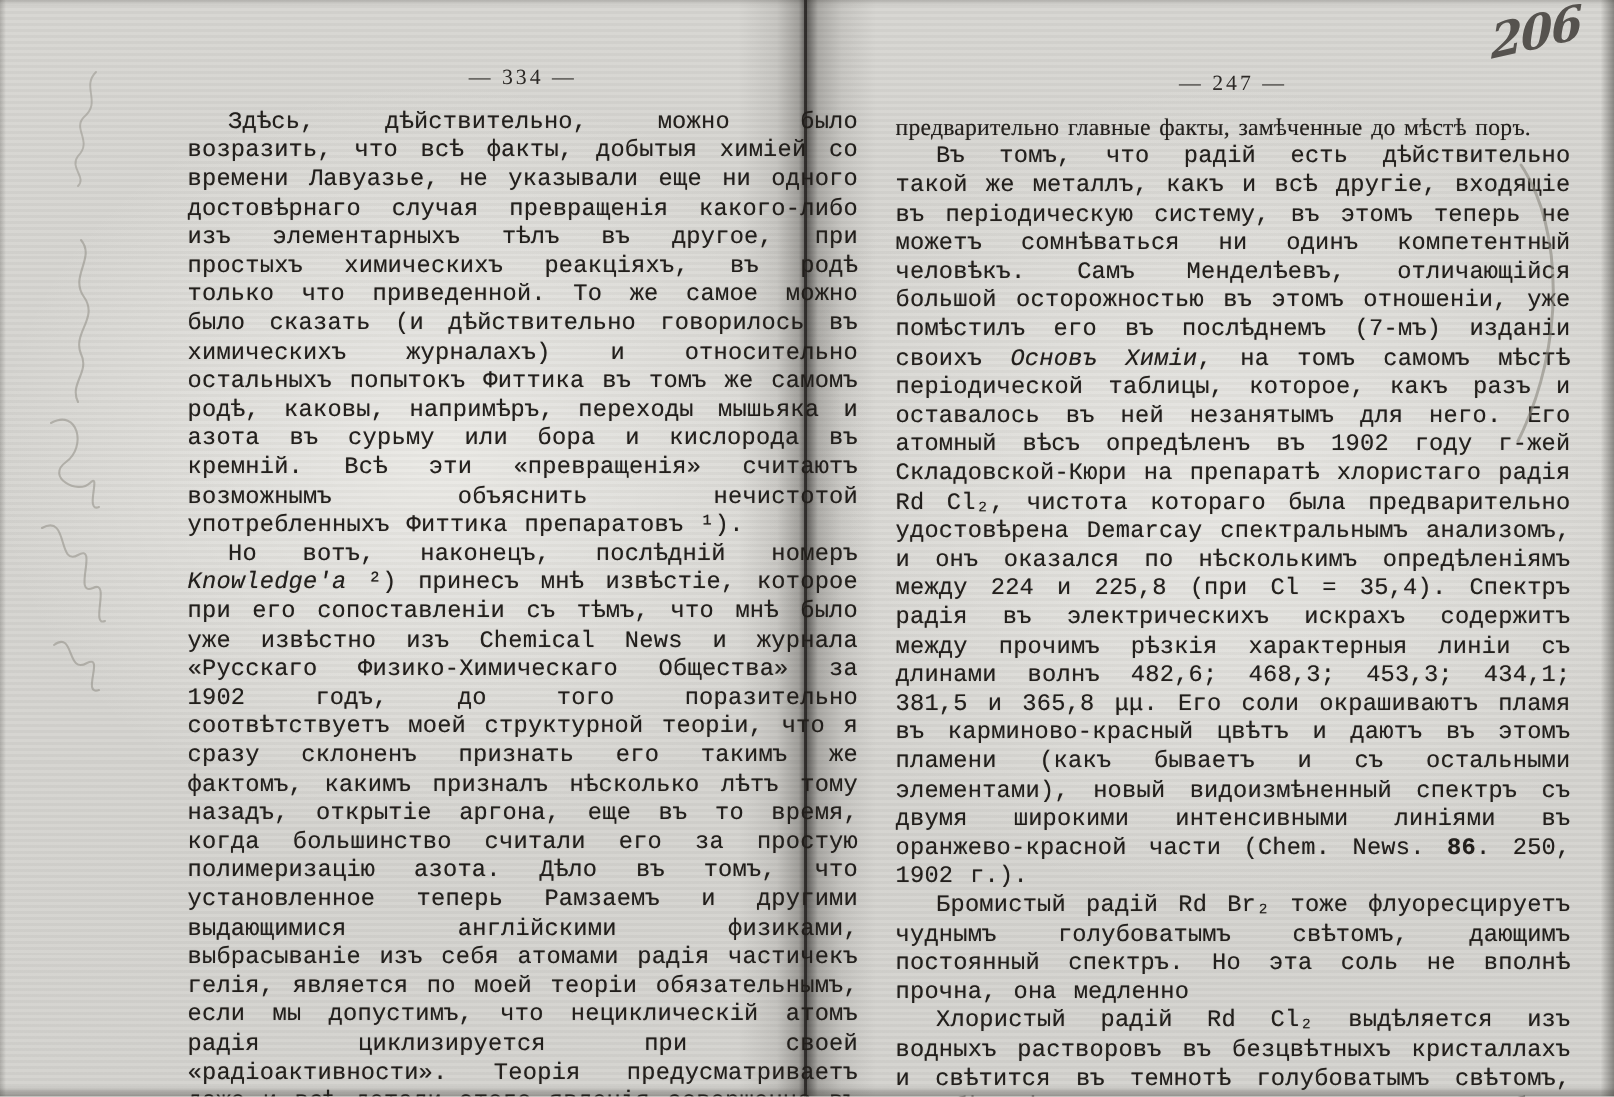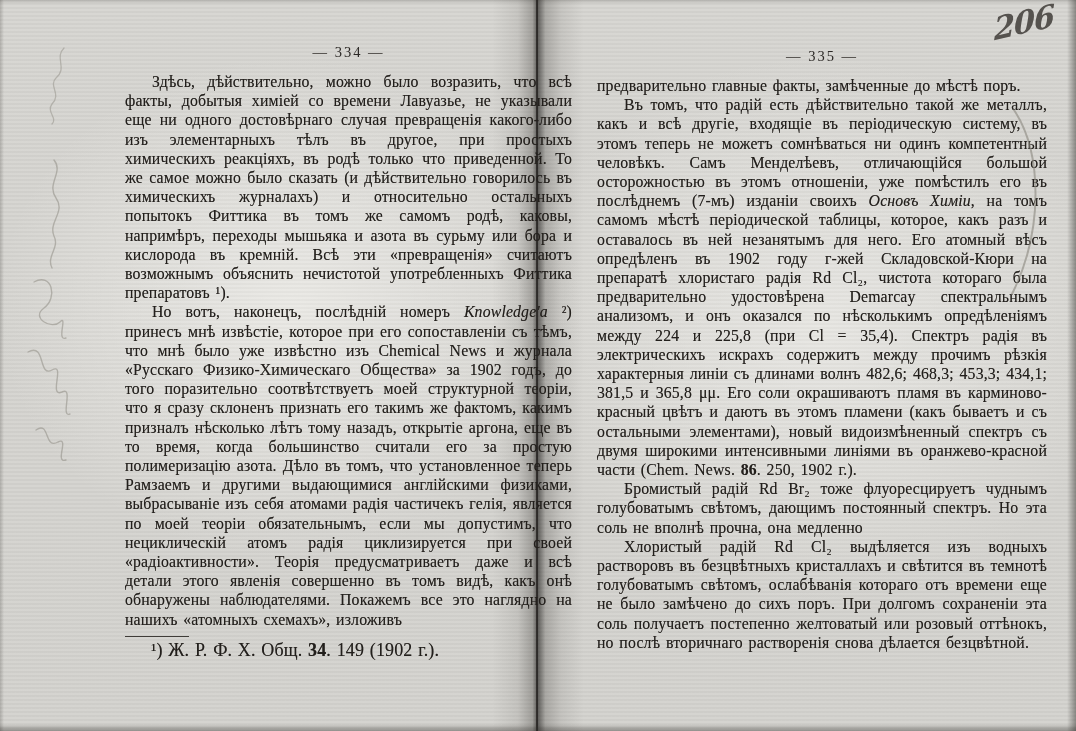--- a/index.html
+++ b/index.html
@@ -41,21 +41,21 @@
   .page-header{
     text-align:center;font-size:14.5px;letter-spacing:2px;
     color:#2c2926;margin-bottom:11px;
   }
   .body-text{
     font-size:15.8px;line-height:19.2px;text-align:justify;
     letter-spacing:.15px;word-spacing:1.6px;
     text-shadow:0 0 .5px rgba(45,40,34,.55);
   }
   .para{margin:0;}
-  .para.indent{text-indent:27px;}
+  .para.indent{text-indent:27px;font-family:Liberation Mono, monospace;}
   .italic{font-style:italic;}
   .bold{font-weight:bold;}
 
   .footnote-rule{width:64px;border:0;border-top:1.4px solid #3f3c38;margin:7px 0 5px 0;}
   .footnotes{font-size:18px;line-height:17px;text-align:left;word-spacing:1px;}
   .footnote{margin:0;text-indent:26px;}
 
   
   .hand-number{
     position:absolute;left:993px;top:2px;width:80px;
@@ -84,21 +84,21 @@
       <p class="para indent"><span>Здѣсь, дѣйствительно, можно было возразить, что всѣ факты, добытыя химіей со времени Лавуазье, не указывали еще ни одного достовѣрнаго случая превращенія какого-либо изъ элементарныхъ тѣлъ въ другое, при простыхъ химическихъ реакціяхъ, въ родѣ только что приведенной. То же самое можно было сказать (и дѣйствительно говорилось въ химическихъ журналахъ) и относительно остальныхъ попытокъ Фиттика въ томъ же самомъ родѣ, каковы, напримѣръ, переходы мышьяка и азота въ сурьму или бора и кислорода въ кремній. Всѣ эти «превращенія» считаютъ возможнымъ объяснить нечистотой употребленныхъ Фиттика препаратовъ ¹).</span></p>
       <p class="para indent"><span>Но вотъ, наконецъ, послѣдній номеръ </span><span class="italic">Knowledge'a</span><span> ²) принесъ мнѣ извѣстіе, которое при его сопоставленіи съ тѣмъ, что мнѣ было уже извѣстно изъ Chemical News и журнала «Русскаго Физико-Химическаго Общества» за 1902 годъ, до того поразительно соотвѣтствуетъ моей структурной теоріи, что я сразу склоненъ признать его такимъ же фактомъ, какимъ призналъ нѣсколько лѣтъ тому назадъ, открытіе аргона, еще въ то время, когда большинство считали его за простую полимеризацію азота. Дѣло въ томъ, что установленное теперь Рамзаемъ и другими выдающимися англійскими физиками, выбрасываніе изъ себя атомами радія частичекъ гелія, является по моей теоріи обязательнымъ, если мы допустимъ, что нециклическій атомъ радія циклизируется при своей «радіоактивности». Теорія предусматриваетъ даже и всѣ детали этого явленія совершенно въ томъ видѣ, какъ онѣ обнаружены наблюдателями. Покажемъ все это наглядно на нашихъ «атомныхъ схемахъ», изложивъ</span></p>
     </div>
   <hr class="footnote-rule">
   <div class="footnotes body-text">
       <p class="footnote"><span>¹) Ж. Р. Ф. Х. Общ. </span><span class="bold">34</span><span>. 149 (1902 г.).</span></p>
     </div>
 </div>
 
 <div class="page page-right">
-  <div class="page-header">— 335 —</div>
+  <div class="page-header">— 247 —</div>
   <div class="body-text">
       <p class="para"><span>предварительно главные факты, замѣченные до мѣстѣ поръ.</span></p>
       <p class="para indent"><span>Въ томъ, что радій есть дѣйствительно такой же металлъ, какъ и всѣ другіе, входящіе въ періодическую систему, въ этомъ теперь не можетъ сомнѣваться ни одинъ компетентный человѣкъ. Самъ Менделѣевъ, отличающійся большой осторожностью въ этомъ отношеніи, уже помѣстилъ его въ послѣднемъ (7-мъ) изданіи своихъ </span><span class="italic">Основъ Химіи</span><span>, на томъ самомъ мѣстѣ періодической таблицы, которое, какъ разъ и оставалось въ ней незанятымъ для него. Его атомный вѣсъ опредѣленъ въ 1902 году г-жей Складовской-Кюри на препаратѣ хлористаго радія Rd Cl₂, чистота котораго была предварительно удостовѣрена Demarcay спектральнымъ анализомъ, и онъ оказался по нѣсколькимъ опредѣленіямъ между 224 и 225,8 (при Cl = 35,4). Спектръ радія въ электрическихъ искрахъ содержитъ между прочимъ рѣзкія характерныя линіи съ длинами волнъ 482,6; 468,3; 453,3; 434,1; 381,5 и 365,8 μμ. Его соли окрашиваютъ пламя въ карминово-красный цвѣтъ и даютъ въ этомъ пламени (какъ бываетъ и съ остальными элементами), новый видоизмѣненный спектръ съ двумя широкими интенсивными линіями въ оранжево-красной части (Chem. News. </span><span class="bold">86</span><span>. 250, 1902 г.).</span></p>
       <p class="para indent"><span>Бромистый радій Rd Br₂ тоже флуоресцируетъ чуднымъ голубоватымъ свѣтомъ, дающимъ постоянный спектръ. Но эта соль не вполнѣ прочна, она медленно</span></p>
       <p class="para indent"><span>Хлористый радій Rd Cl₂ выдѣляется изъ водныхъ растворовъ въ безцвѣтныхъ кристаллахъ и свѣтится въ темнотѣ голубоватымъ свѣтомъ, ослабѣванія котораго отъ времени еще не было замѣчено до сихъ поръ. При долгомъ сохраненіи эта соль получаетъ постепенно желтоватый или розовый оттѣнокъ, но послѣ вторичнаго растворенія снова дѣлается безцвѣтной.</span></p>
     </div>
 </div>
 
 <div class="hand-number">206</div>
 

